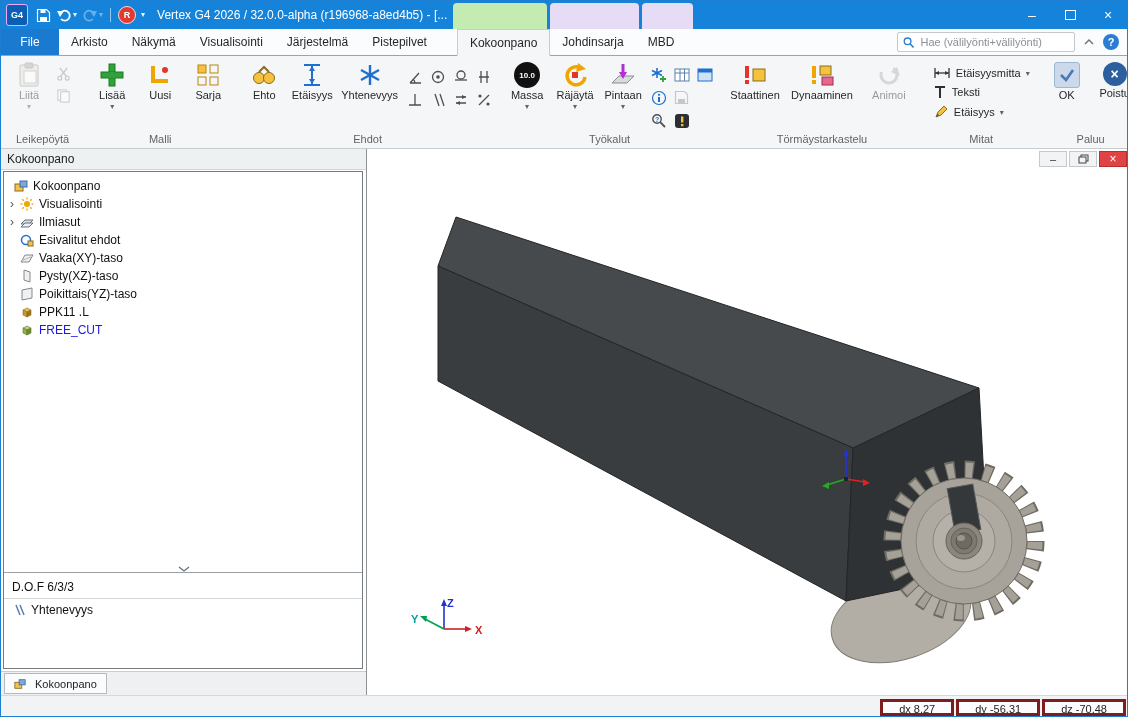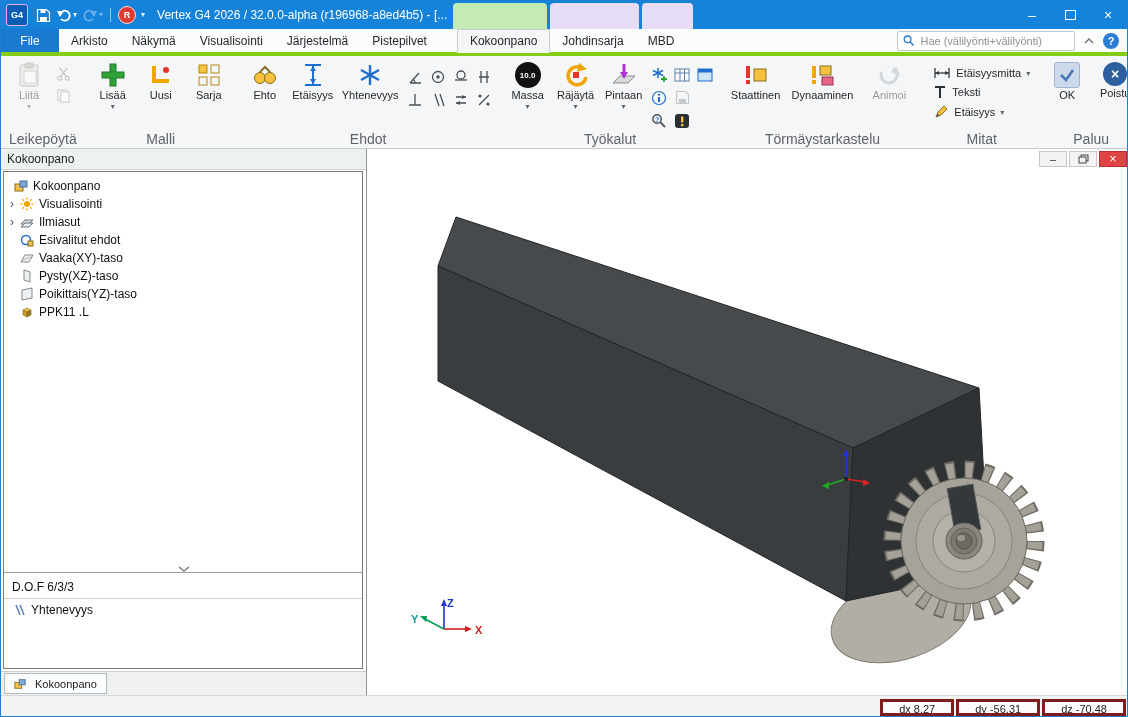--- a/index.html
+++ b/index.html
@@ -14,34 +14,34 @@
   .tcaret{font-size:8px;color:#eaf4fc;line-height:8px;}
   .tbtitle{font-size:12px;margin-left:12px;white-space:nowrap;color:#ffffff;}
   .ctx{position:absolute;top:2px;height:26px;border-radius:4px 4px 0 0;}
   .ctx.green{left:452px;width:94px;background:#c4ecb2;}
   .ctx.pur1{left:549px;width:89px;background:#e7dcf6;}
   .ctx.pur2{left:641px;width:51px;background:#e7dcf6;}
   .winbtns{position:absolute;right:0;top:0;height:28px;display:flex;}
   .wbtn{width:38px;height:28px;display:flex;align-items:center;justify-content:center;font-size:14px;color:#fff;}
   .wbtn .maxbox{width:9px;height:8px;border:1px solid #fff;display:inline-block;}
   
-  .tabrow{position:absolute;left:0;top:28px;width:100%;height:27px;background:#fbfcfd;border-bottom:4px solid #84cc16;display:flex;align-items:stretch;box-sizing:border-box;}
+  .tabrow{position:absolute;left:0;top:28px;width:100%;height:27px;background:#fbfcfd;border-bottom:1px solid #84cc16;display:flex;align-items:stretch;box-sizing:border-box;}
   .tab{display:flex;align-items:center;padding:0 12px;font-size:12px;color:#24282b;cursor:default;white-space:nowrap;}
   .tab.file{background:#1a7ad0;color:#fff;width:34px;justify-content:center;}
   .tab.active{background:#f5f6f7;border:1px solid #c9cccf;border-bottom:1px solid #f5f6f7;margin-bottom:-1px;margin-left:18px;}
   .searchbox{margin-left:auto;align-self:center;width:178px;height:20px;background:#fff;border:1px solid #c6c9cb;border-radius:2px;display:flex;align-items:center;gap:4px;padding:0 5px;box-sizing:border-box;}
   .searchbox input{border:none;outline:none;font-size:11px;width:100%;font-family:inherit;color:#333;background:transparent;}
   .searchbox input::placeholder{color:#8a9094;}
   .ribcollapse{width:20px;align-self:center;height:20px;display:flex;align-items:center;justify-content:center;margin-left:4px;}
   .helpbtn{width:16px;height:16px;align-self:center;margin:0 8px 0 4px;border-radius:50%;background:#2b7cd3;color:#fff;font-size:11px;font-weight:bold;display:flex;align-items:center;justify-content:center;}
   
   .ribbon{position:absolute;left:0;top:55px;width:100%;height:93px;background:#f5f6f7;border-bottom:1px solid #c9cccf;display:flex;align-items:stretch;box-sizing:border-box;}
   .rgroup{display:flex;flex-direction:column;}
   .rcontent{flex:1;display:flex;align-items:flex-start;padding:3px 5px 0 5px;gap:2px;}
-  .rlabel{height:15px;font-size:14px;color:#5f6468;text-align:center;line-height:13px;white-space:nowrap;padding:0 8px;}
+  .rlabel{height:15px;font-size:11px;color:#5f6468;text-align:center;line-height:13px;white-space:nowrap;padding:0 15px;}
   .rsep{width:1px;background:#dcdfe1;margin:4px 0;}
   .bigbtn{width:46px;display:flex;flex-direction:column;align-items:center;padding-top:3px;gap:2px;font-size:11px;color:#24282b;border-radius:3px;}
   .bigbtn.wide{width:auto;min-width:52px;padding-left:4px;padding-right:4px;}
   .blabel{line-height:11px;text-align:left;white-space:nowrap;}
   .bcaret{font-size:8px;color:#5f6468;line-height:7px;}
   .disabled{opacity:.45;}
   .minicol{display:flex;flex-direction:column;gap:4px;padding-top:5px;}
   .sbtn{width:18px;height:18px;display:flex;align-items:center;justify-content:center;}
   .cgrid{display:grid;grid-template-columns:repeat(4,21px);grid-auto-rows:21px;gap:2px;margin-top:7px;}
   .tgrid{display:grid;grid-template-columns:repeat(3,21px);grid-auto-rows:21px;gap:2px;margin-top:5px;}
@@ -554,20 +554,31 @@
             <span class="sp"></span>
             <span class="ticon">
                 <svg width="14" height="14" viewBox="0 0 14 14">
                   <polygon points="3,5 7,3 11,5 7,7" fill="#f2c14e" stroke="#8a6d1f" stroke-width=".6"></polygon>
                   <polygon points="3,5 7,7 7,12 3,10" fill="#c79a2a" stroke="#8a6d1f" stroke-width=".6"></polygon>
                   <polygon points="11,5 7,7 7,12 11,10" fill="#9a761d" stroke="#8a6d1f" stroke-width=".6"></polygon>
                 </svg>
               </span>
             <span class="tlabel">PPK11 .L</span>
           </div>
+          <div class="trow">
+            <span class="sp"></span>
+            <span class="ticon">
+                <svg width="14" height="14" viewBox="0 0 14 14">
+                  <polygon points="3,5 7,3 11,5 7,7" fill="#bcd57a" stroke="#5f7a22" stroke-width=".6"></polygon>
+                  <polygon points="3,5 7,7 7,12 3,10" fill="#93af4e" stroke="#5f7a22" stroke-width=".6"></polygon>
+                  <polygon points="11,5 7,7 7,12 11,10" fill="#6f8a33" stroke="#5f7a22" stroke-width=".6"></polygon>
+                </svg>
+              </span>
+            <span class="tlabel blue">FREE_CUT</span>
+          </div>
         </div>
         <div class="splitter">
           <span class="splitchev">
               <svg width="12" height="6" viewBox="0 0 12 6">
                 <polyline points="1,1 6,5 11,1" fill="none" stroke="#6a7074" stroke-width="1.3"></polyline>
               </svg>
             </span>
         </div>
         <div class="dof">D.O.F  6/3/3</div>
         <div class="dofsep"></div>

